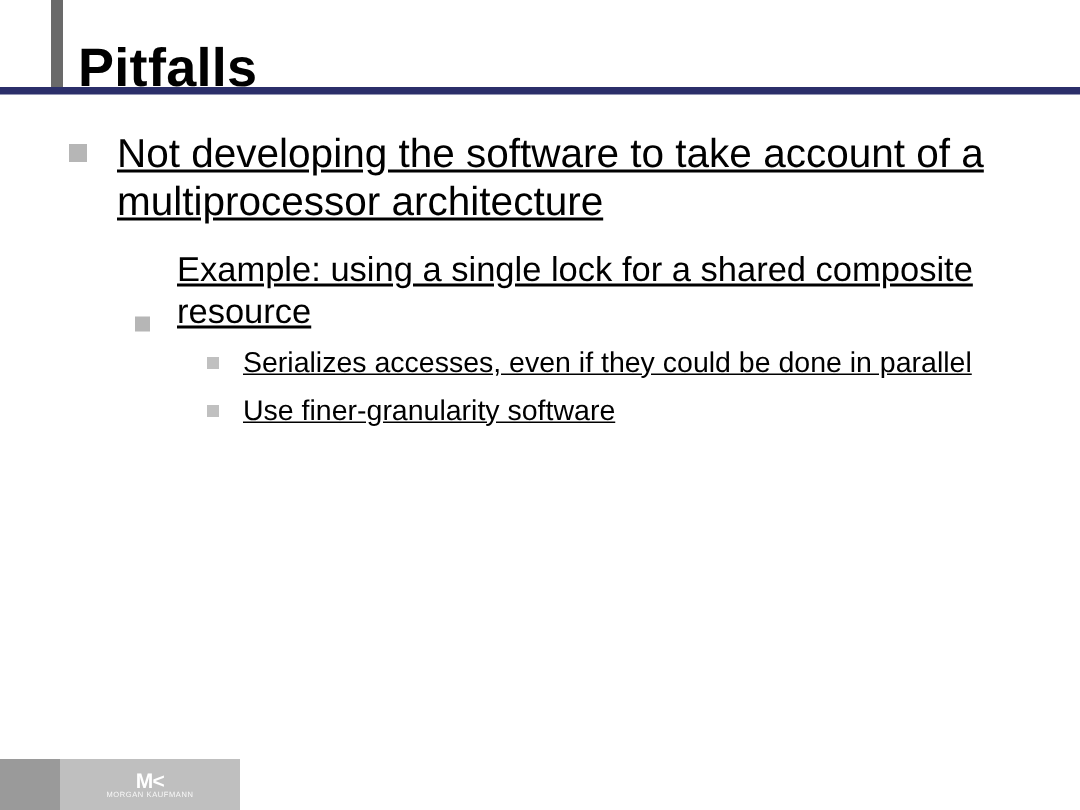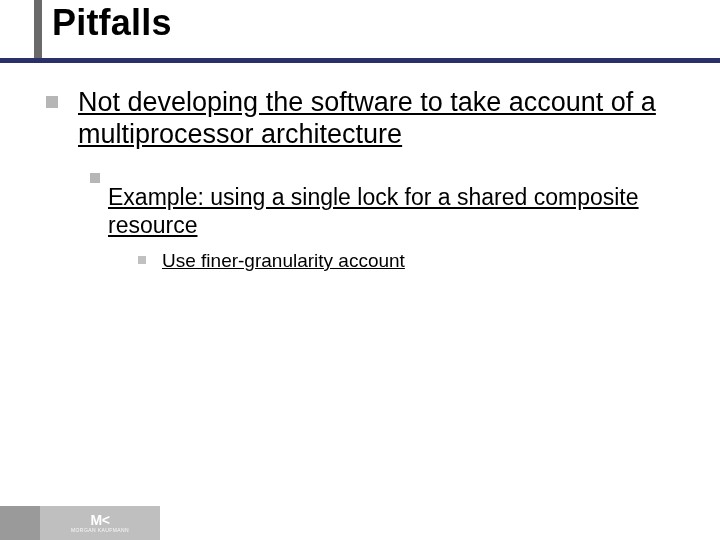--- a/index.html
+++ b/index.html
@@ -1,26 +1,26 @@
 <!DOCTYPE html>
 <html><head>
 <meta charset="utf-8">
 <style>
   * { margin: 0; padding: 0; box-sizing: border-box; }
   html, body { width: 720px; height: 540px; background: #fff; font-family: Arial, Helvetica, sans-serif; color: #000; }
   .slide { position: relative; width: 720px; height: 540px; }
   .title-block { position: absolute; left: 34px; top: 0; }
   .title-vbar { position: absolute; left: 0; top: 0; width: 8px; height: 58px; background: #6a6a6a; }
-  .title-text { font-size: 36px; font-weight: bold; padding-left: 18px; padding-top: 2px; letter-spacing: 0.2px; }
+  .title-text { font-size: 36px; font-weight: bold; padding-left: 18px; padding-top: 24px; letter-spacing: 0.2px; }
   .hrule { position: absolute; left: 0; top: 58px; width: 720px; height: 5px; background: #2b2f6a; }
   .content { position: absolute; left: 46px; top: 86px; width: 640px; text-decoration: underline; }
   .lvl1 { display: flex; align-items: flex-start; margin-bottom: 14px; }
   .lvl1 .bullet { width: 12px; height: 12px; background: #b6b6b6; margin-top: 10px; flex: 0 0 12px; }
   .lvl1 .txt { font-size: 27px; line-height: 1.2; padding-left: 20px; }
-  .lvl2 { display: flex; align-items: flex-start; margin-left: 44px; margin-top: 10px; margin-bottom: 10px; flex-direction: column; }
+  .lvl2 { display: flex; align-items: flex-end; margin-left: 44px; margin-top: 10px; margin-bottom: 10px; }
   .lvl2 .bullet { width: 10px; height: 10px; background: #b6b6b6; margin-top: 8px; flex: 0 0 10px; }
   .lvl2 .txt { font-size: 23px; line-height: 1.22; padding-left: 18px; }
   .lvl3 { display: flex; align-items: flex-start; margin-left: 92px; margin-top: 8px; }
   .lvl3 .bullet { width: 8px; height: 8px; background: #c0c0c0; margin-top: 7px; flex: 0 0 8px; }
   .lvl3 .txt { font-size: 19px; line-height: 1.25; padding-left: 16px; }
   .footer { position: absolute; left: 0; bottom: 0; width: 720px; height: 34px; }
   .footer-bar-dark { position: absolute; left: 0; bottom: 0; width: 40px; height: 34px; background: #9a9a9a; }
   .footer-bar-mid { position: absolute; left: 40px; bottom: 0; width: 120px; height: 34px; background: #bfbfbf; display:flex; align-items:center; justify-content:center; }
   .mk-logo { color: #fff; font-size: 14px; font-weight: bold; line-height: 1; letter-spacing: -0.5px; text-align: center; }
   .mk-logo .secondary { font-size: 5px; font-weight: normal; letter-spacing: 0.4px; display:block; margin-top:1px; opacity:0.9; }
@@ -41,21 +41,25 @@
     <div class="lvl1">
       <div class="bullet"></div>
       <div class="txt">Not developing the software to take account of a multiprocessor architecture</div>
     </div>
     <div class="lvl2">
       <div class="bullet"></div>
       <div class="txt">Example: using a single lock for a shared composite resource</div>
     </div>
     <div class="lvl3">
       <div class="bullet"></div>
-      <div class="txt">Use finer-granularity account</div>
+      <div class="txt">Serializes accesses, even if they could be done in parallel</div>
+    </div>
+    <div class="lvl3">
+      <div class="bullet"></div>
+      <div class="txt">Use finer-granularity software</div>
     </div>
   </div>
 
   <div class="footer">
     <div class="footer-bar-dark"></div>
     <div class="footer-bar-mid">
       <div class="mk-logo">
         <span>M&lt;</span>
         <span class="secondary">MORGAN KAUFMANN</span>
       </div>

